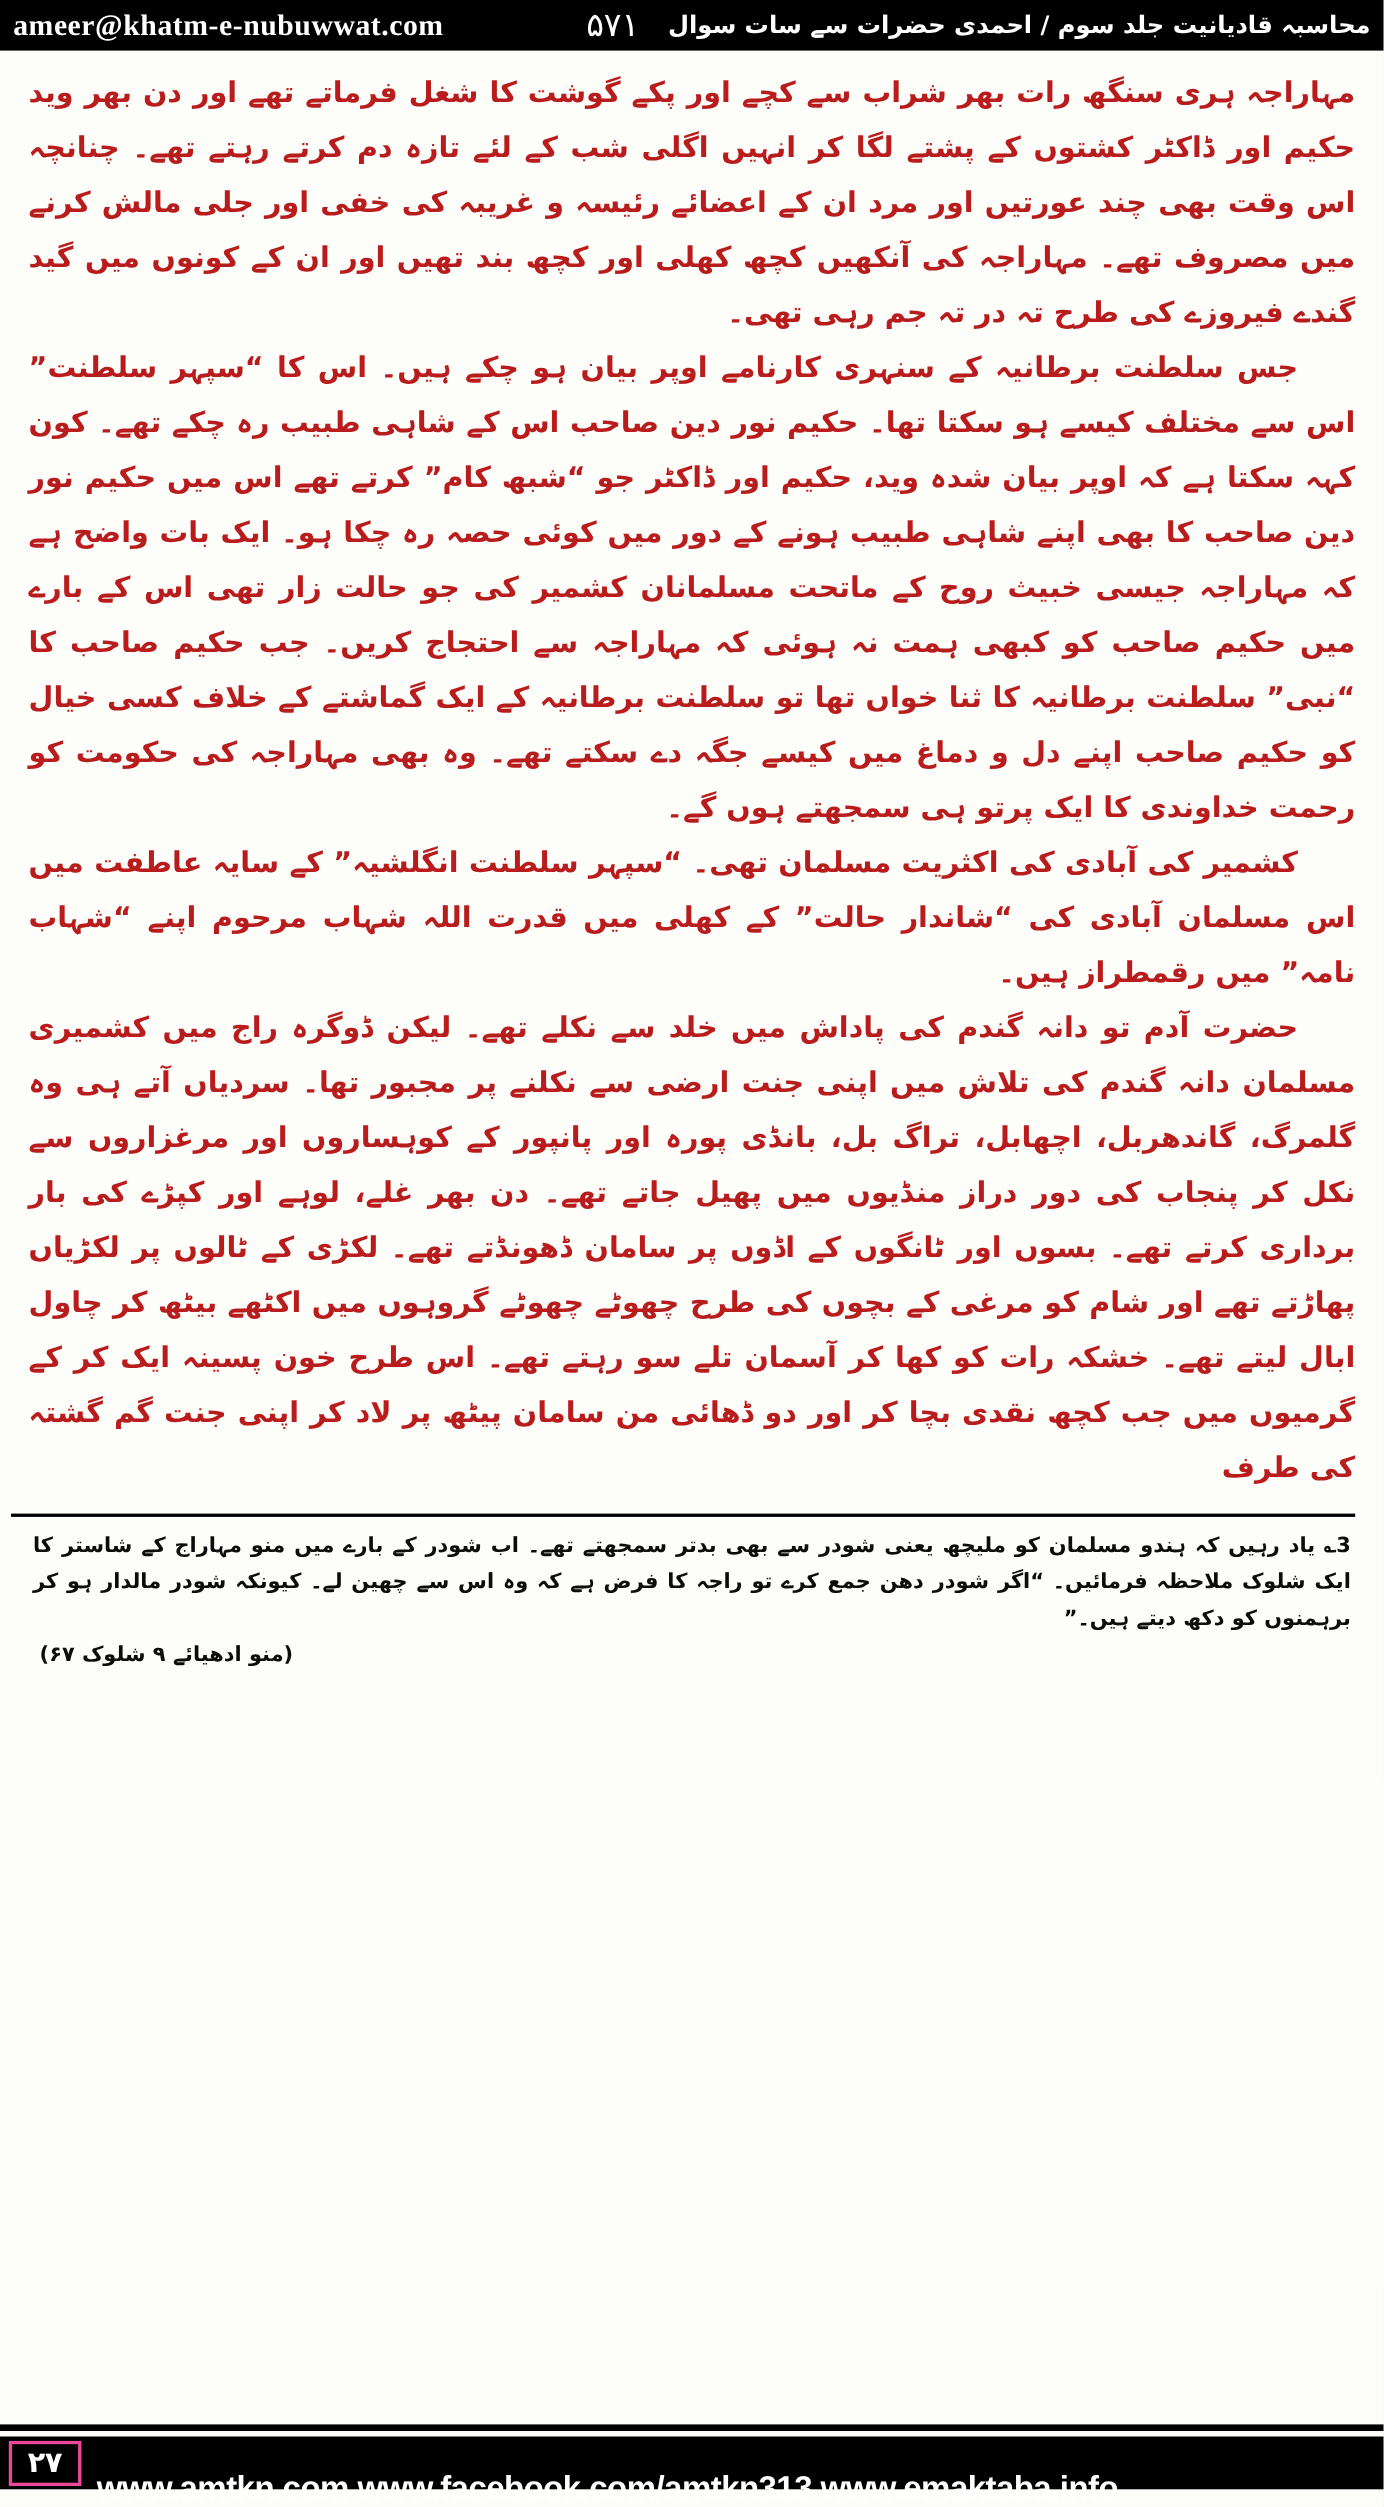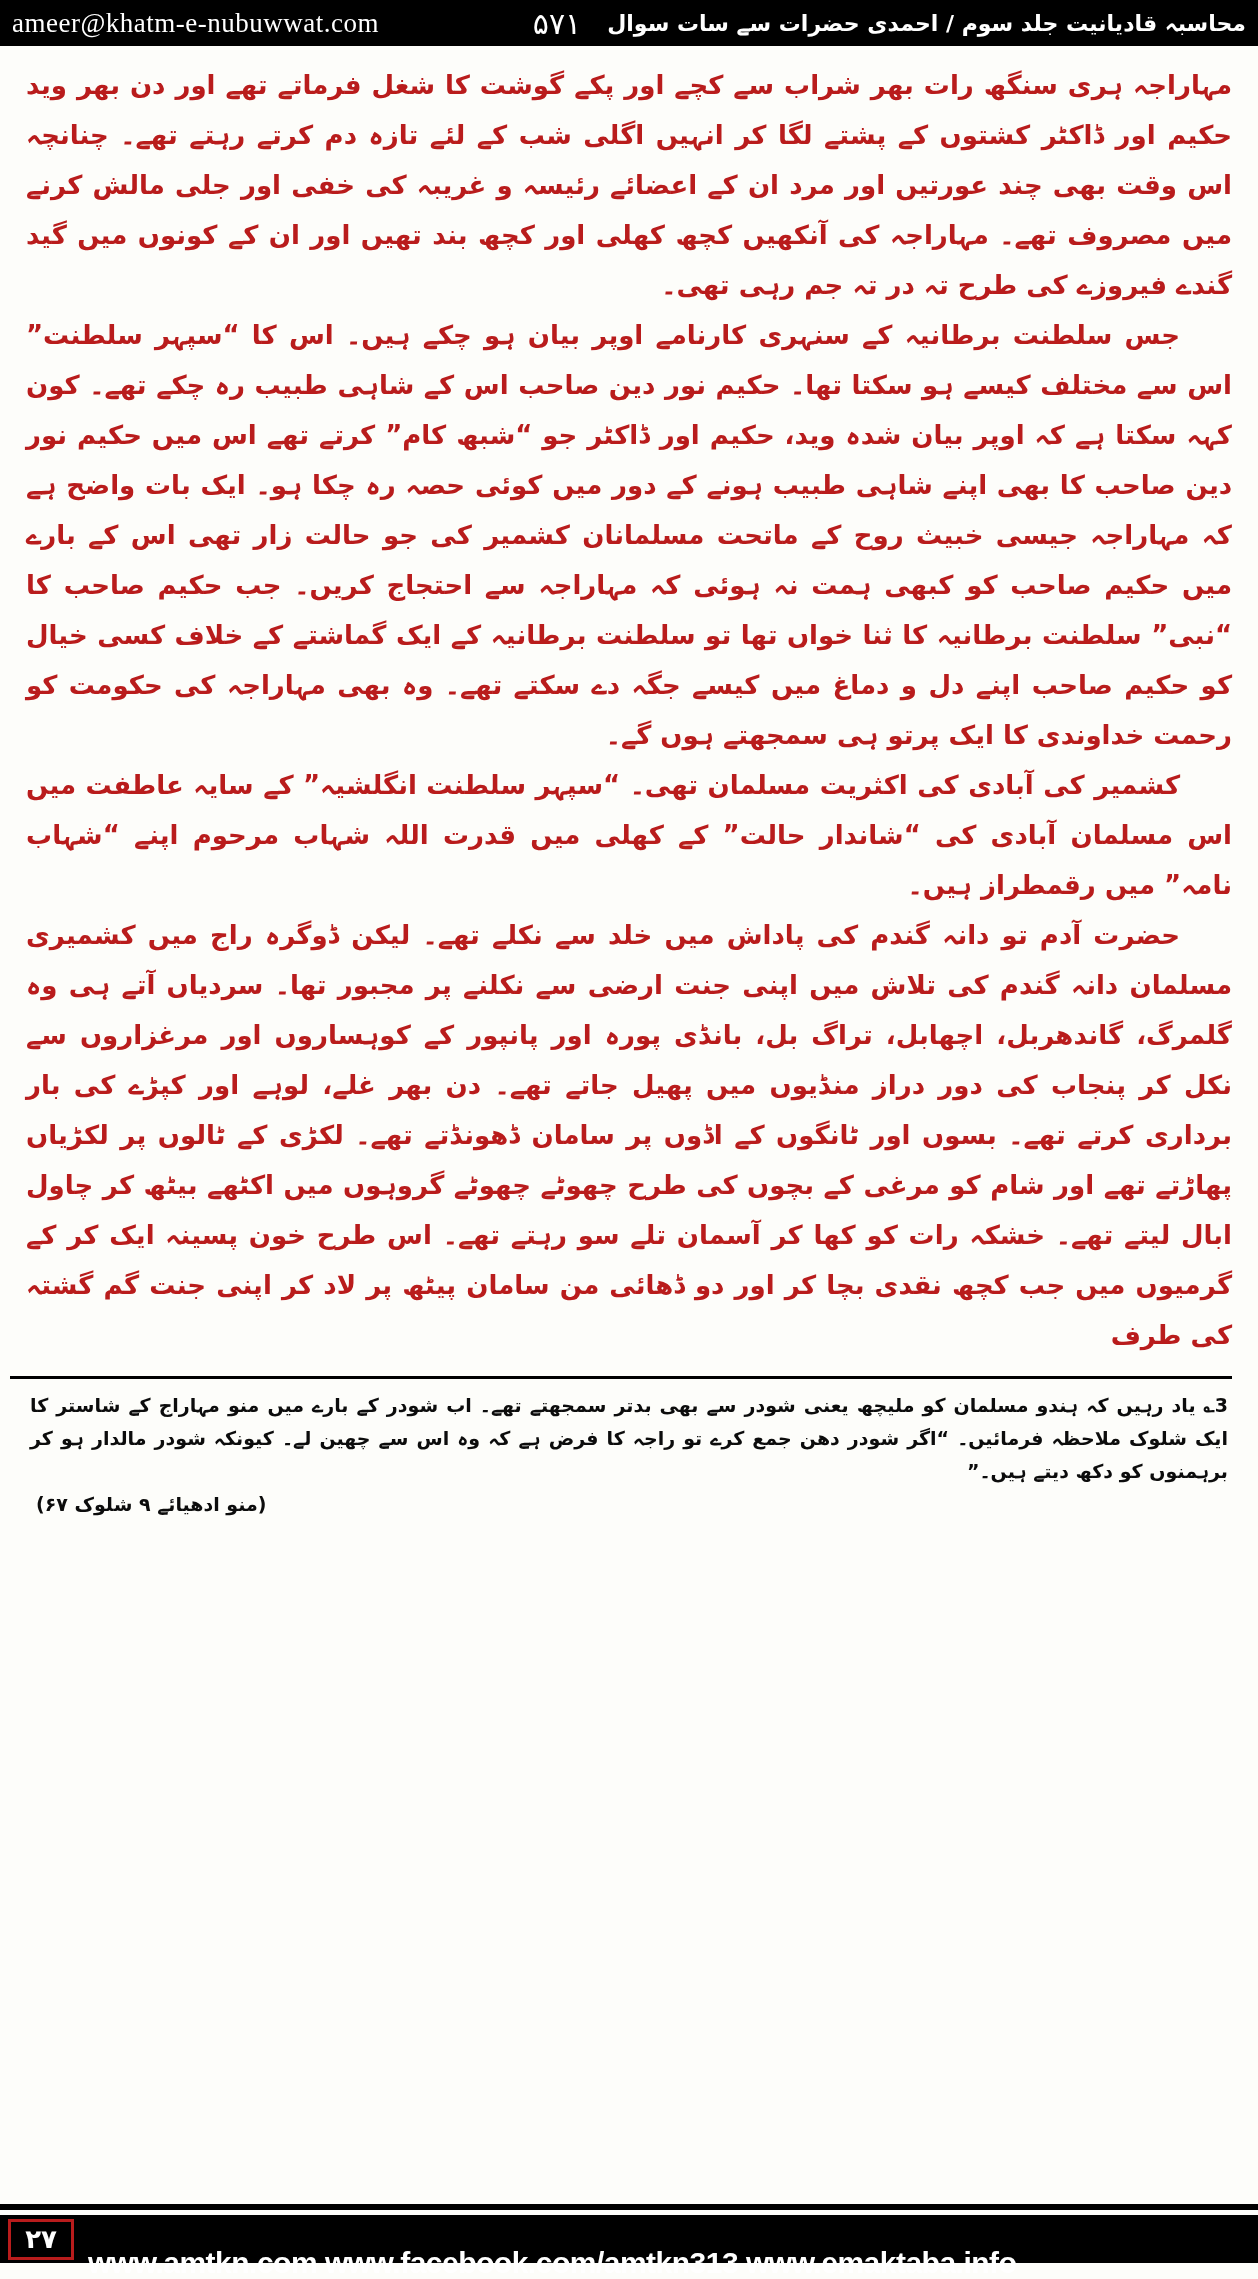--- a/index.html
+++ b/index.html
@@ -23,21 +23,21 @@
     color: #fff;
     min-height: 46px;
     display: flex;
     align-items: center;
     justify-content: space-between;
     padding: 4px 12px;
     flex: 0 0 auto;
   }
   .email {
     font-family: "Liberation Serif", serif;
-    font-weight: normal;
+    font-weight: bold;
     font-size: 27px;
     letter-spacing: 0.5px;
     white-space: nowrap;
   }
   .header-right {
     display: flex;
     align-items: center;
     gap: 26px;
   }
   .pagenum-top {
@@ -106,21 +106,21 @@
     background: #000;
     color: #fff;
     height: 48px;
     display: flex;
     align-items: center;
     padding: 0 8px;
     margin-bottom: 16px;
     flex: 0 0 auto;
   }
   .pagebox {
-    border: 3px solid #b91c1c;
+    border: 3px solid #ec4899;
     min-width: 66px;
     height: 41px;
     display: flex;
     align-items: center;
     justify-content: center;
     font-size: 26px;
     font-weight: bold;
     direction: rtl;
     margin-right: 14px;
     text-align: right;

